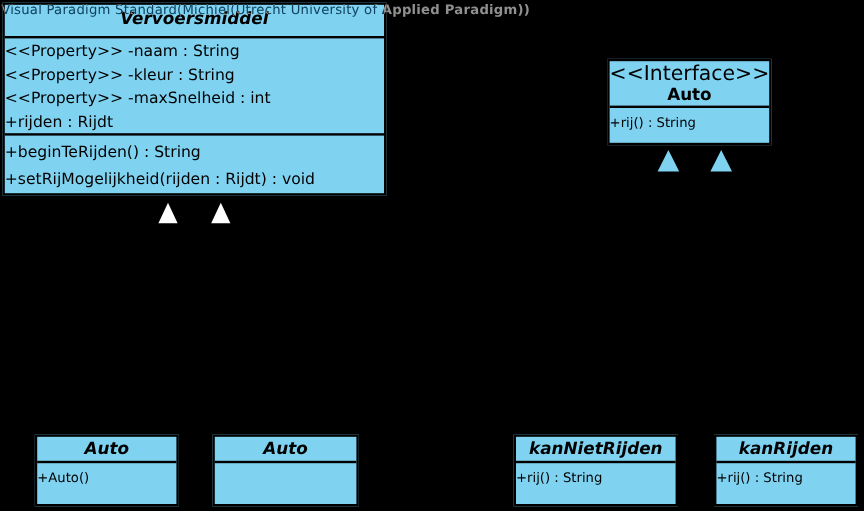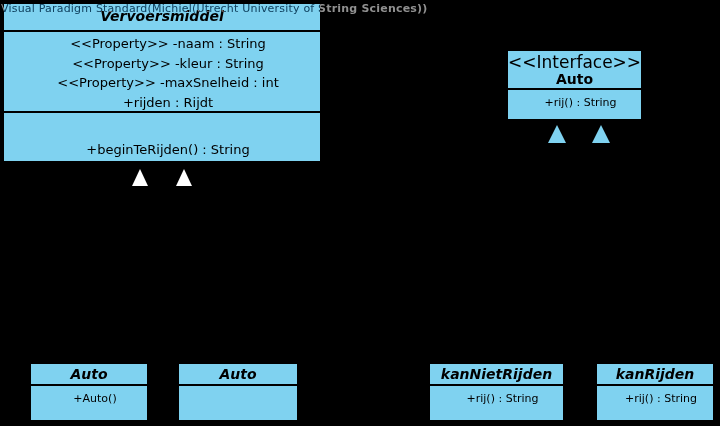--- a/index.html
+++ b/index.html
@@ -43,29 +43,28 @@
   .title-block {
     flex: none;
     text-align: center;
     padding-top: 3px;
     height: 37px;
   }
   .stereotype { font-size: 17px; line-height: 17px; }
   .iface-name { font-size: 14px; font-weight: 700; line-height: 17px; }
   .compartment {
     border-top: 2px solid var(--border, #000);
-    padding: 2px 4px 0 16px;
+    padding: 2px 4px 0 0;
     overflow: hidden;
-    text-align: center;
   }
   .compartment.attrs { height: 81px; flex: none; }
   .compartment.ops { flex: 1; padding-top: 4px; }
   .compartment.body { flex: 1; padding-top: 3px; }
   .m-row { font-size: 13px; line-height: 19.5px; white-space: nowrap; }
-  .ops .m-row { line-height: 22px; margin-top: 22px; }
+  .ops .m-row { line-height: 22px; }
   .body .m-row { font-size: 11px; line-height: 19px; }
   .tri {
     position: absolute;
     width: 0;
     height: 0;
   }
   .tri-gen {
     border-left: 8px solid transparent;
     border-right: 8px solid transparent;
     border-bottom: 17px solid var(--gen, #fff);
@@ -97,20 +96,21 @@
   <div class="uml-class" style="left:2px; top:2px; width:320px; height:161px;">
     <div class="cls-title abstract">Vervoersmiddel</div>
     <div class="compartment attrs">
       <div class="m-row">&lt;&lt;Property&gt;&gt; -naam : String</div>
       <div class="m-row">&lt;&lt;Property&gt;&gt; -kleur : String</div>
       <div class="m-row">&lt;&lt;Property&gt;&gt; -maxSnelheid : int</div>
       <div class="m-row">+rijden : Rijdt</div>
     </div>
     <div class="compartment ops">
       <div class="m-row">+beginTeRijden() : String</div>
+      <div class="m-row">+setRijMogelijkheid(rijden : Rijdt) : void</div>
     </div>
   </div>
 
   <div class="uml-class" style="left:506px; top:49px; width:137px; height:72px;">
     <div class="title-block">
       <div class="stereotype">&lt;&lt;Interface&gt;&gt;</div>
       <div class="iface-name">Auto</div>
     </div>
     <div class="compartment body">
       <div class="m-row">+rij() : String</div>
@@ -143,16 +143,16 @@
     </div>
   </div>
 
   <div class="tri tri-gen" style="left:132px; top:169px;"></div>
   <div class="tri tri-gen" style="left:176px; top:169px;"></div>
 
   <div class="tri tri-real" style="left:548px; top:125px;"></div>
   <div class="tri tri-real" style="left:592px; top:125px;"></div>
 
   <div class="watermark">
-    <span>Visual Paradigm Standard(Michiel(Utrecht University of </span><span class="wm-bold">String Sciences))</span>
+    <span>Visual Paradigm Standard(Michiel(Utrecht University of </span><span class="wm-bold">Applied Paradigm))</span>
   </div>
 
 </div>
 
 </body></html>

